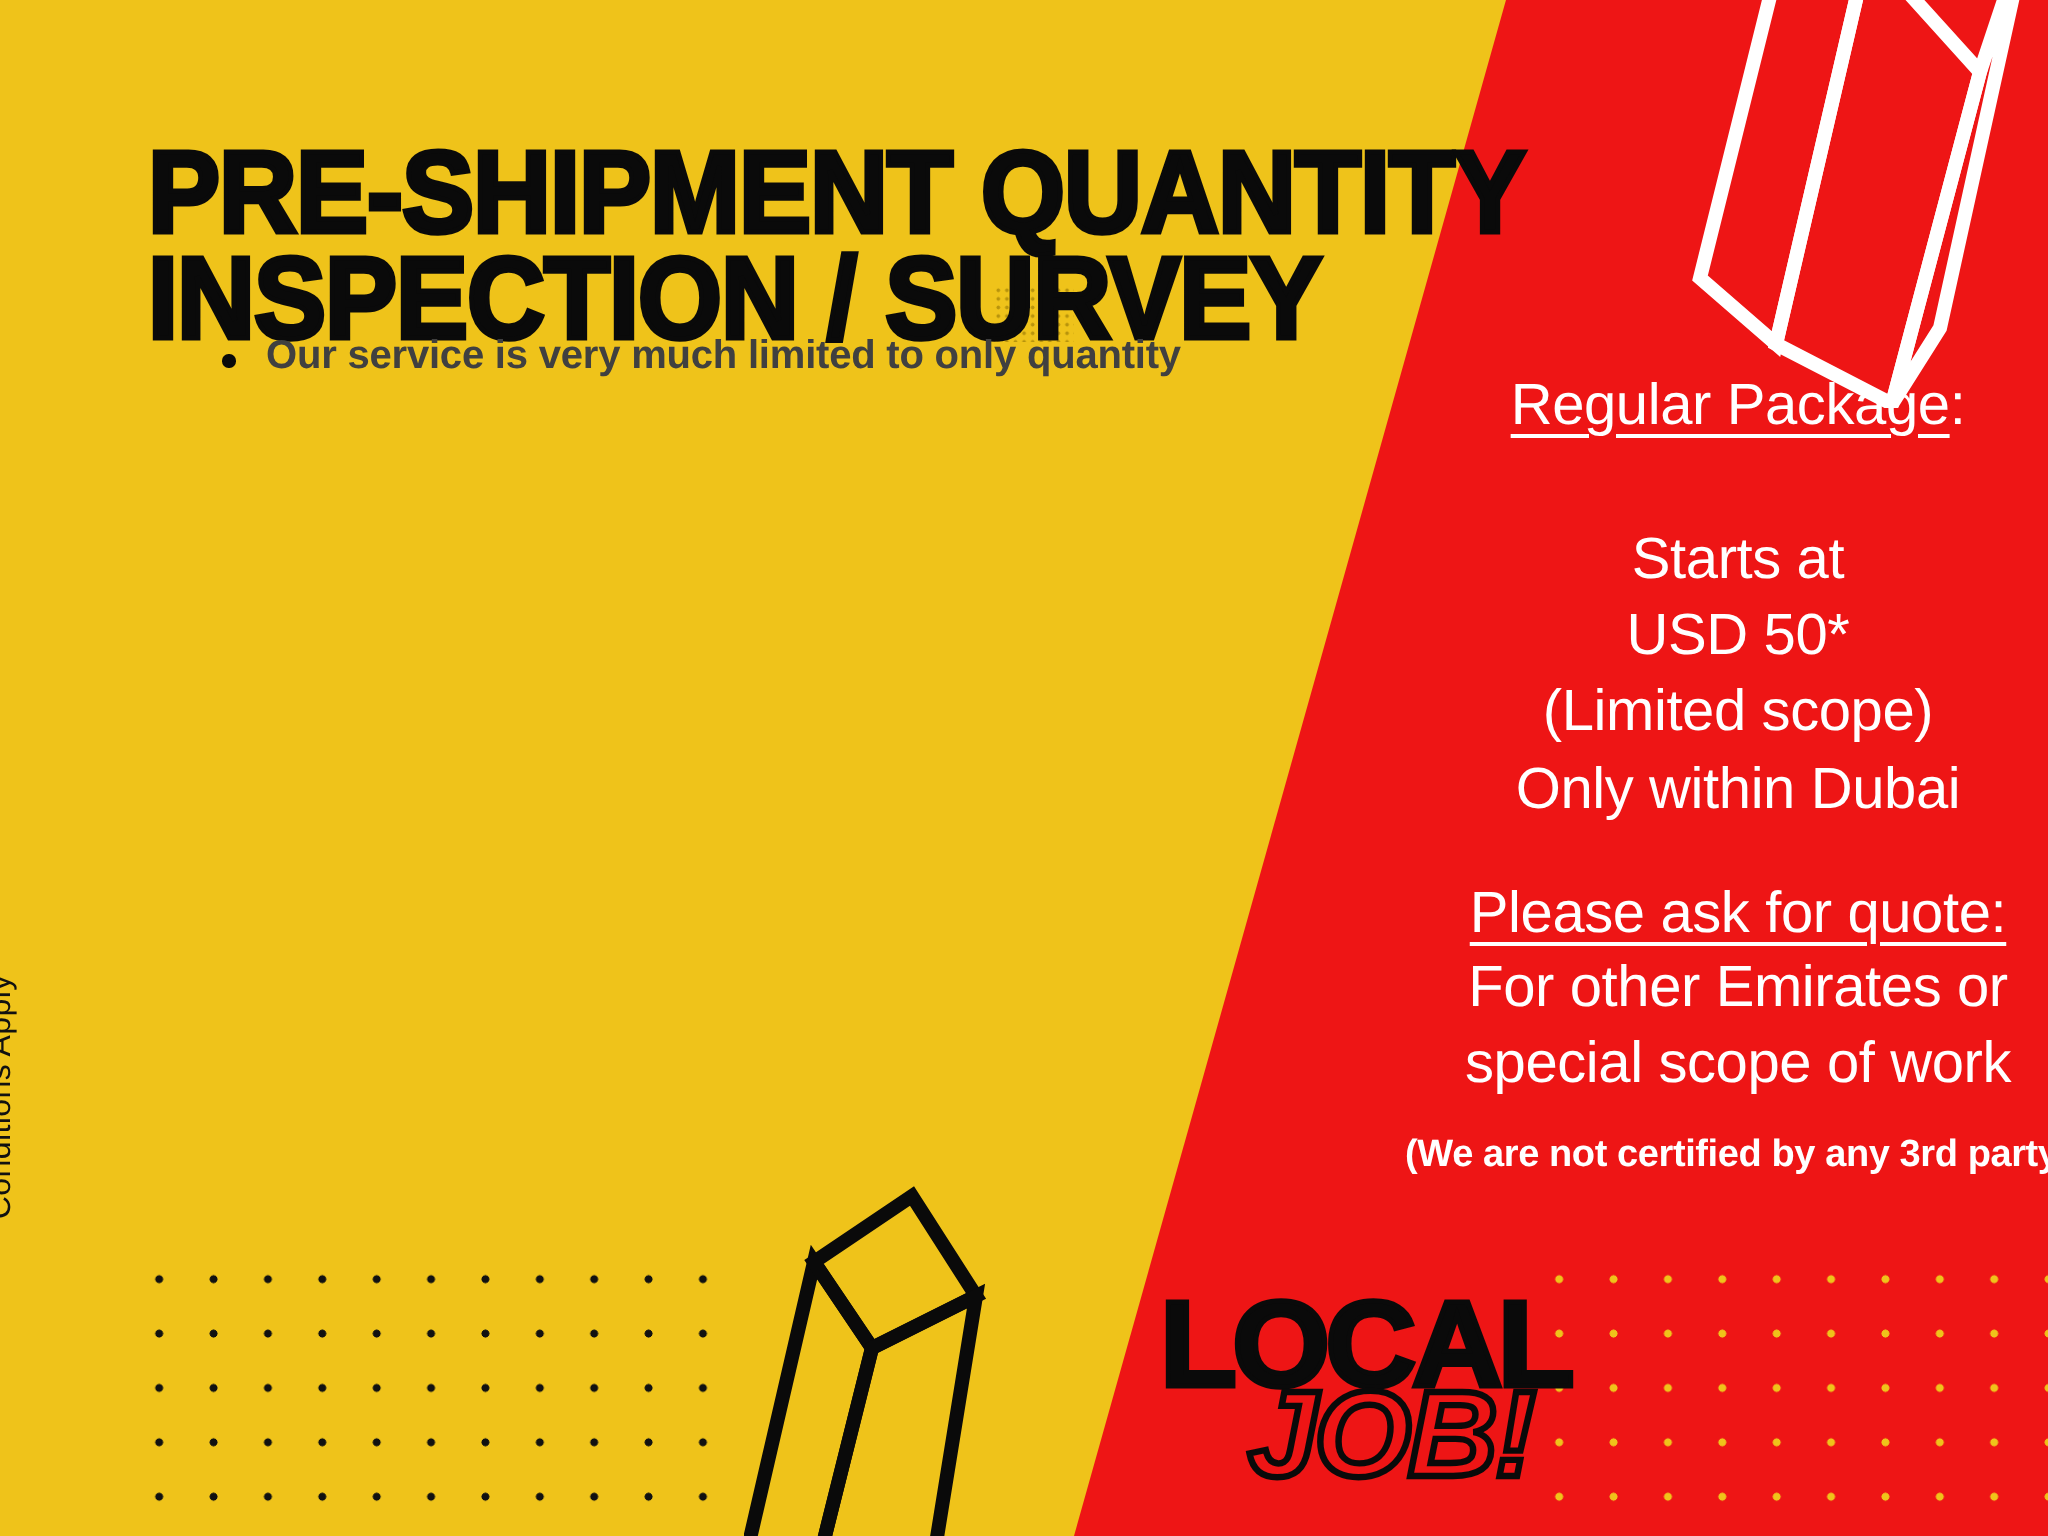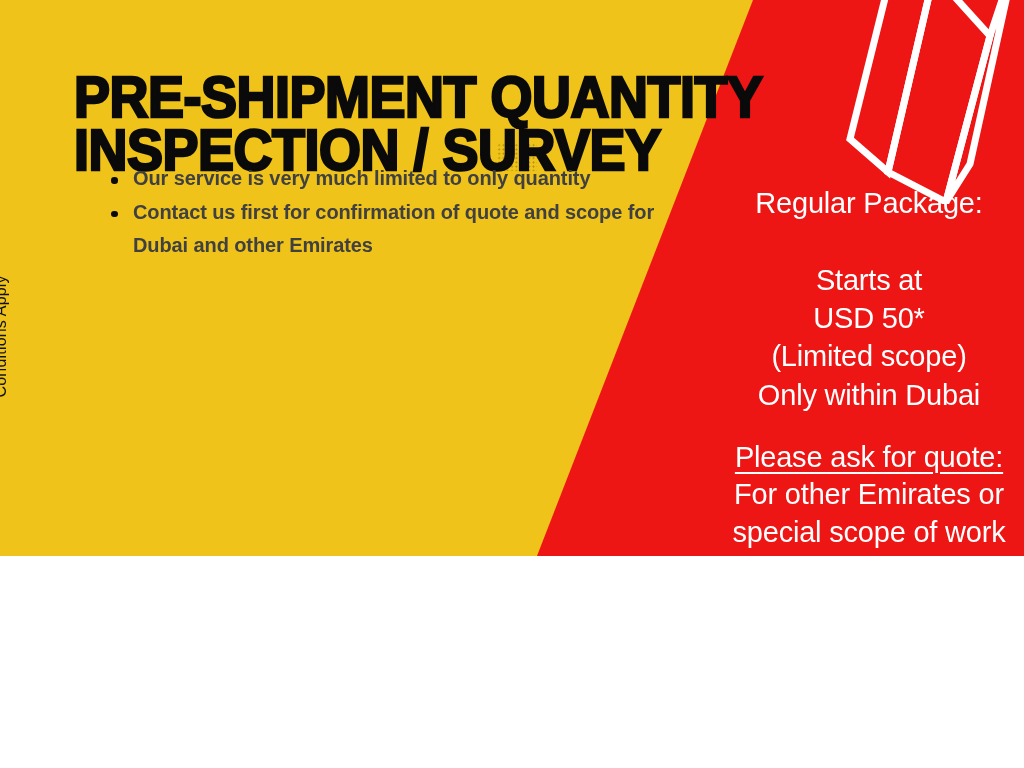--- a/index.html
+++ b/index.html
@@ -4,21 +4,21 @@
 <title>Pre-Shipment Quantity Inspection / Survey</title>
 <style>
   html, body {
     margin: 0;
     padding: 0;
     background: #ffffff;
   }
   #poster {
     position: relative;
     width: 1024px;
-    height: 556px;
+    height: 768px;
     overflow: hidden;
     background: #EFC31A;
     font-family: "Liberation Sans", sans-serif;
     -webkit-font-smoothing: antialiased;
   }
 
   
   .panel-yellow {
     position: absolute;
     inset: 0;
@@ -147,20 +147,21 @@
     color: #ffffff;
     text-align: center;
   }
   .rp-heading {
     font-size: 29px;
     font-weight: 400;
     line-height: 1.2;
     letter-spacing: -0.2px;
   }
   .rp-heading .ul {
+    text-decoration: underline;
     text-decoration-thickness: 2.2px;
     text-underline-offset: 5px;
   }
   .rp-gap-a { height: 40px; }
   .rp-price {
     font-size: 29px;
     font-weight: 400;
     line-height: 1.32;
     letter-spacing: -0.2px;
   }
@@ -255,21 +256,20 @@
     </svg>
   </span>
 
   <h1 class="headline">
     <span class="hl-line">PRE-SHIPMENT QUANTITY</span>
     <span class="hl-line">INSPECTION / SURVEY</span>
   </h1>
 
   <ul class="bullets">
     <li>Our service is very much limited to only quantity</li>
-    <li>Contact us first for confirmation of quote and scope for Dubai and other Emirates</li>
   </ul>
 
   <div class="conditions">*Conditions Apply</div>
 
   <div class="right-col">
     <div class="rp-heading"><span class="ul">Regular Package</span><span>:</span></div>
 
     <div class="rp-gap-a"></div>
 
     <div class="rp-price">

